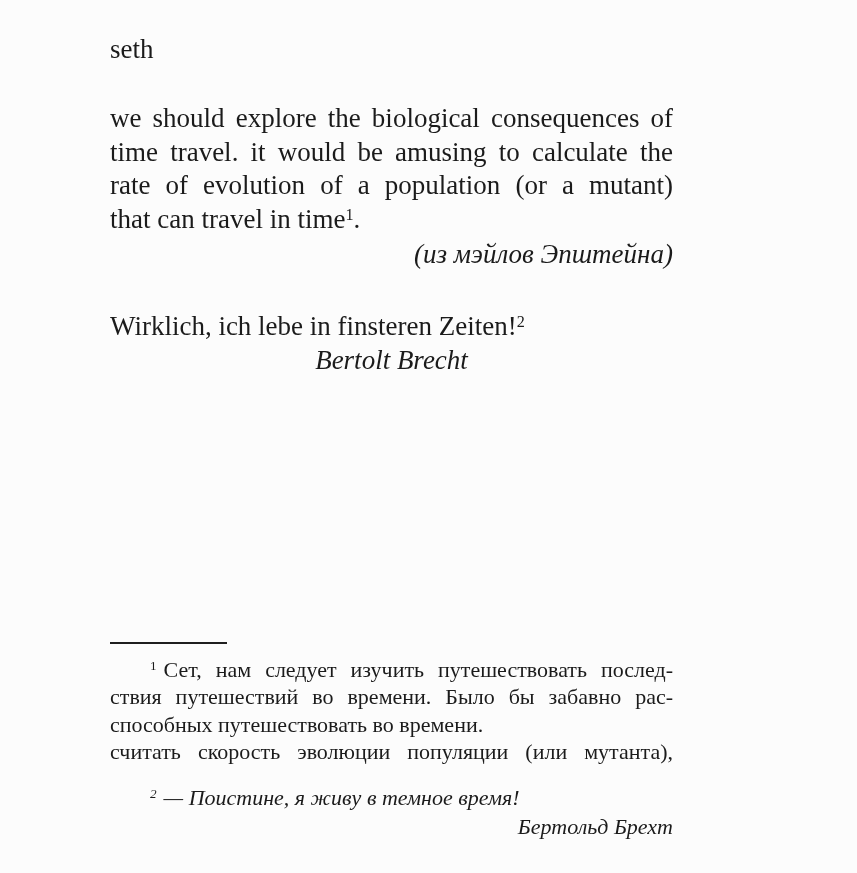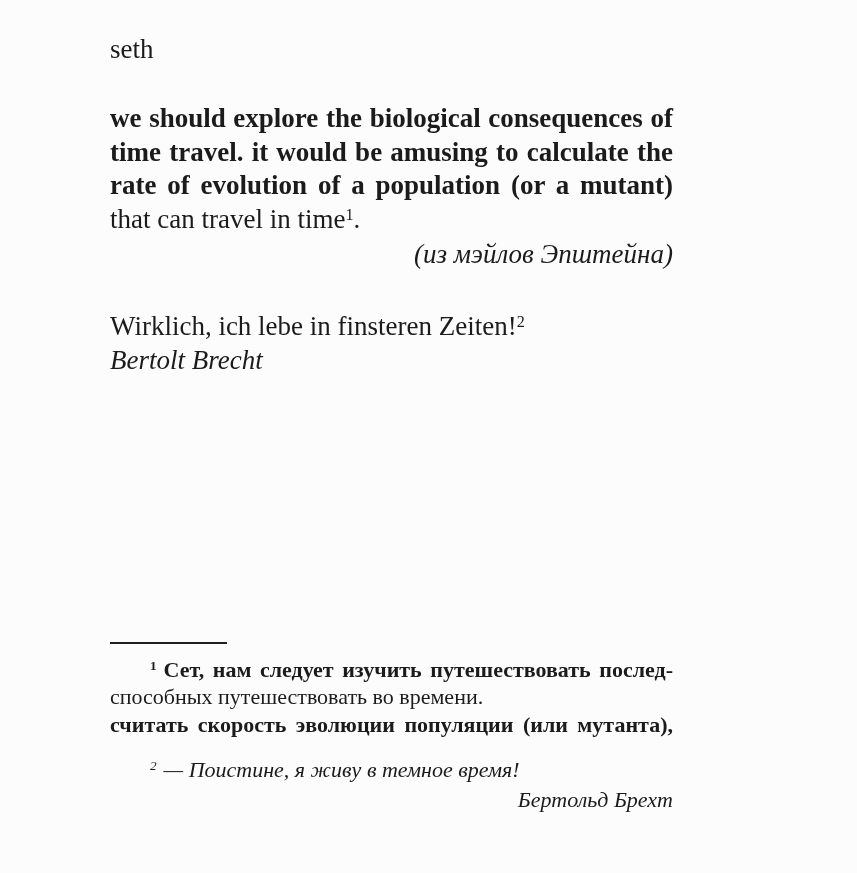--- a/index.html
+++ b/index.html
@@ -33,39 +33,38 @@
   }
   .line {
     line-height: 33.5px;
     white-space: nowrap;
   }
   .justify {
     white-space: normal;
     text-align: justify;
     text-align-last: justify;
     text-justify: inter-word;
-    font-weight: bold;
   }
   .attr1 {
     margin-top: 1px;
     font-size: 27px;
     line-height: 34px;
     font-style: italic;
     text-align: right;
   }
   .quote-de {
     margin-top: 38px;
     font-size: 27px;
     line-height: 34px;
   }
   .attr2 {
     font-size: 27px;
     line-height: 34px;
     font-style: italic;
-    text-align: left;
+    text-align: center;
   }
   sup.ref {
     font-size: 60%;
     line-height: 0;
     vertical-align: 8px;
   }
   
   .footnotes {
     position: absolute;
     left: 110px;
@@ -132,20 +131,21 @@
     <div class="attr2">Bertolt Brecht</div>
   </div>
 
   <div class="footnotes">
     <div class="fn-rule"></div>
 
     <div class="note1">
       <div class="fline justify indent">
         <sup class="fn-ref">1</sup><span>Сет, нам следует изучить путешествовать послед-</span>
       </div>
+      <div class="fline justify">ствия путешествий во времени. Было бы забавно рас-</div>
       <div class="fline">способных путешествовать во времени.</div>
       <div class="fline justify">считать скорость эволюции популяции (или мутанта),</div>
     </div>
 
     <div class="note2 indent">
       <sup class="fn-ref">2</sup><span>— Поистине, я живу в темное время!</span>
     </div>
 
     <div class="fattr">Бертольд Брехт</div>
   </div>

